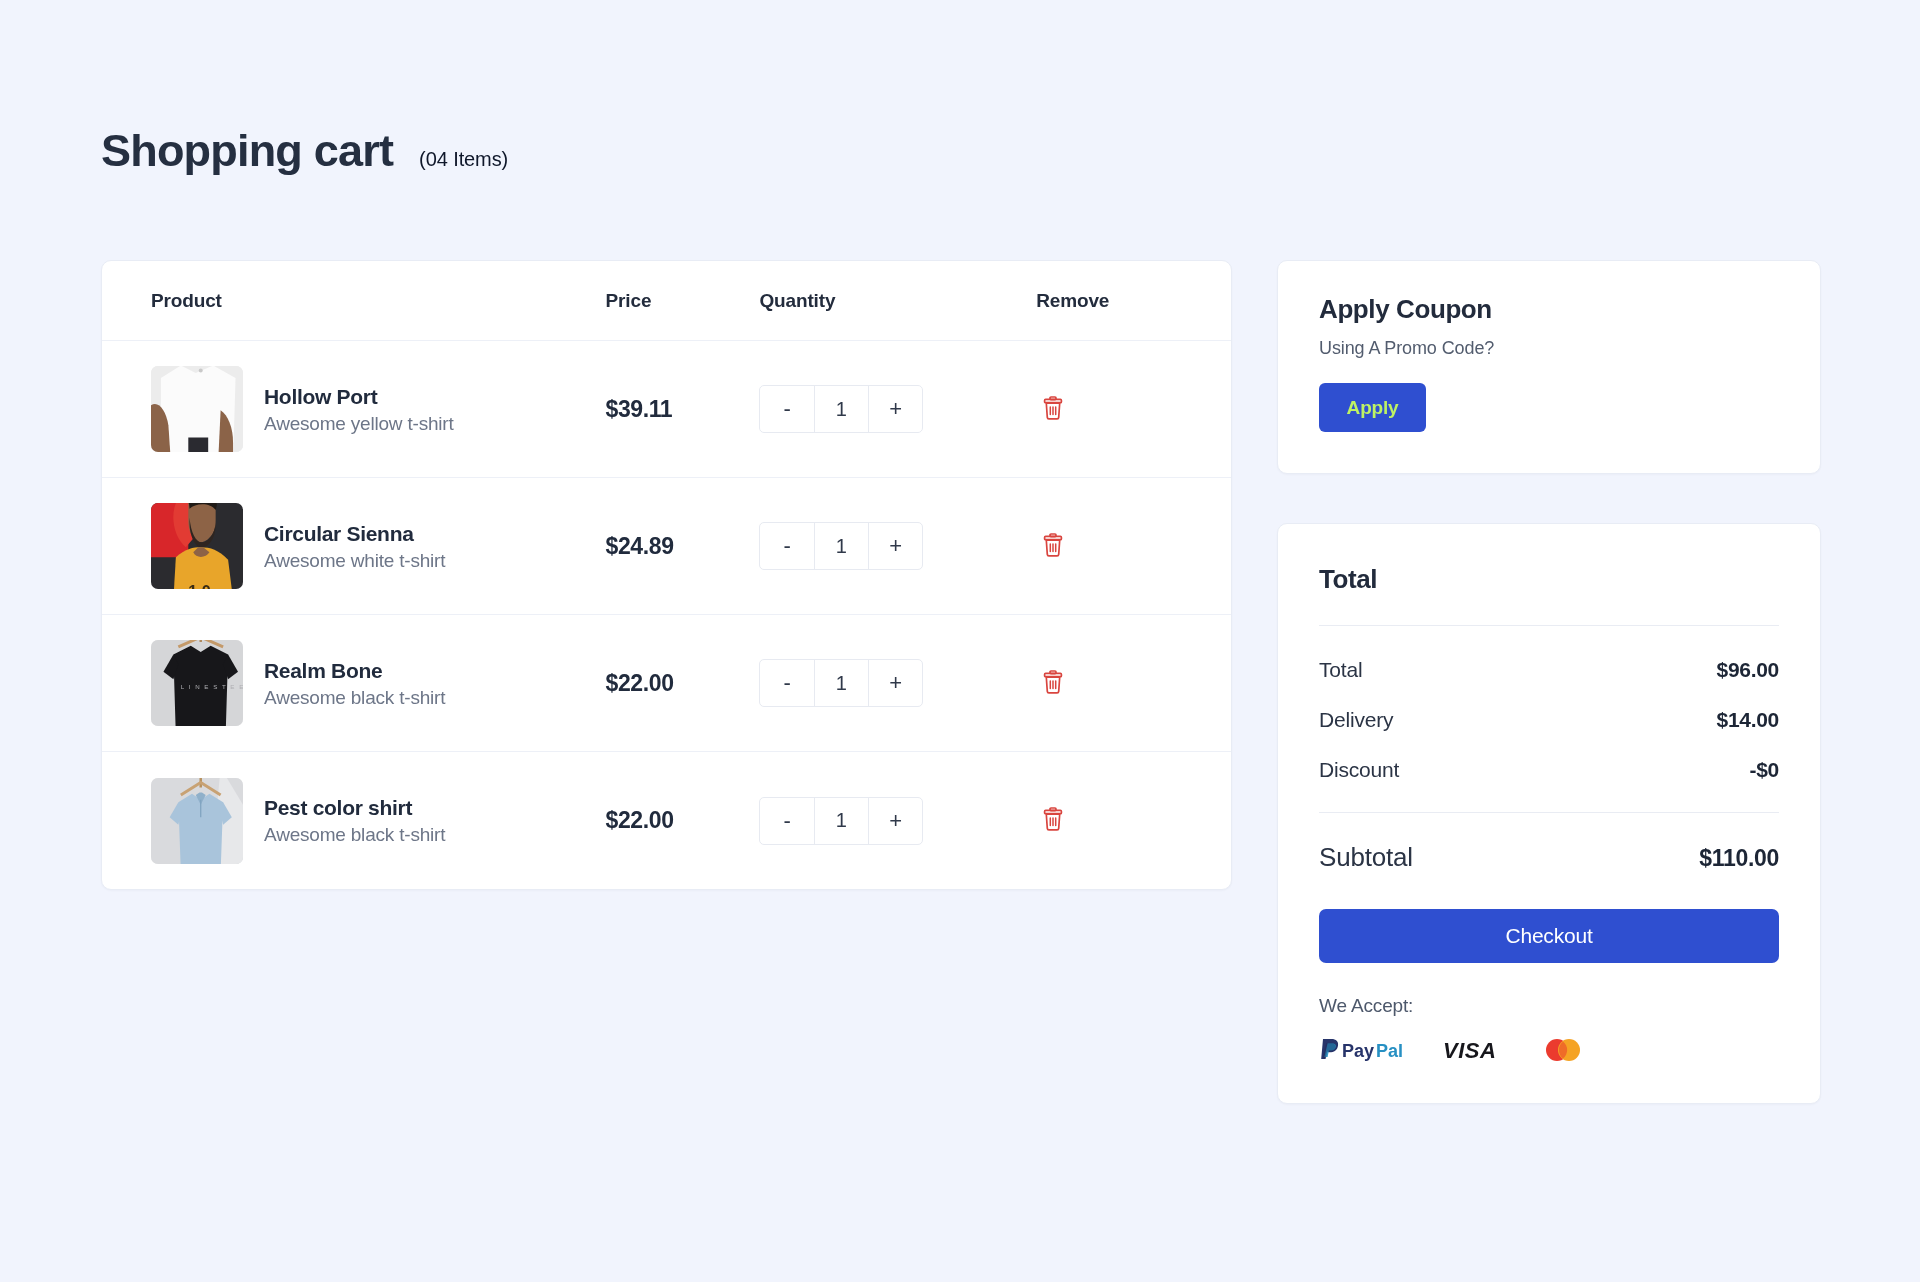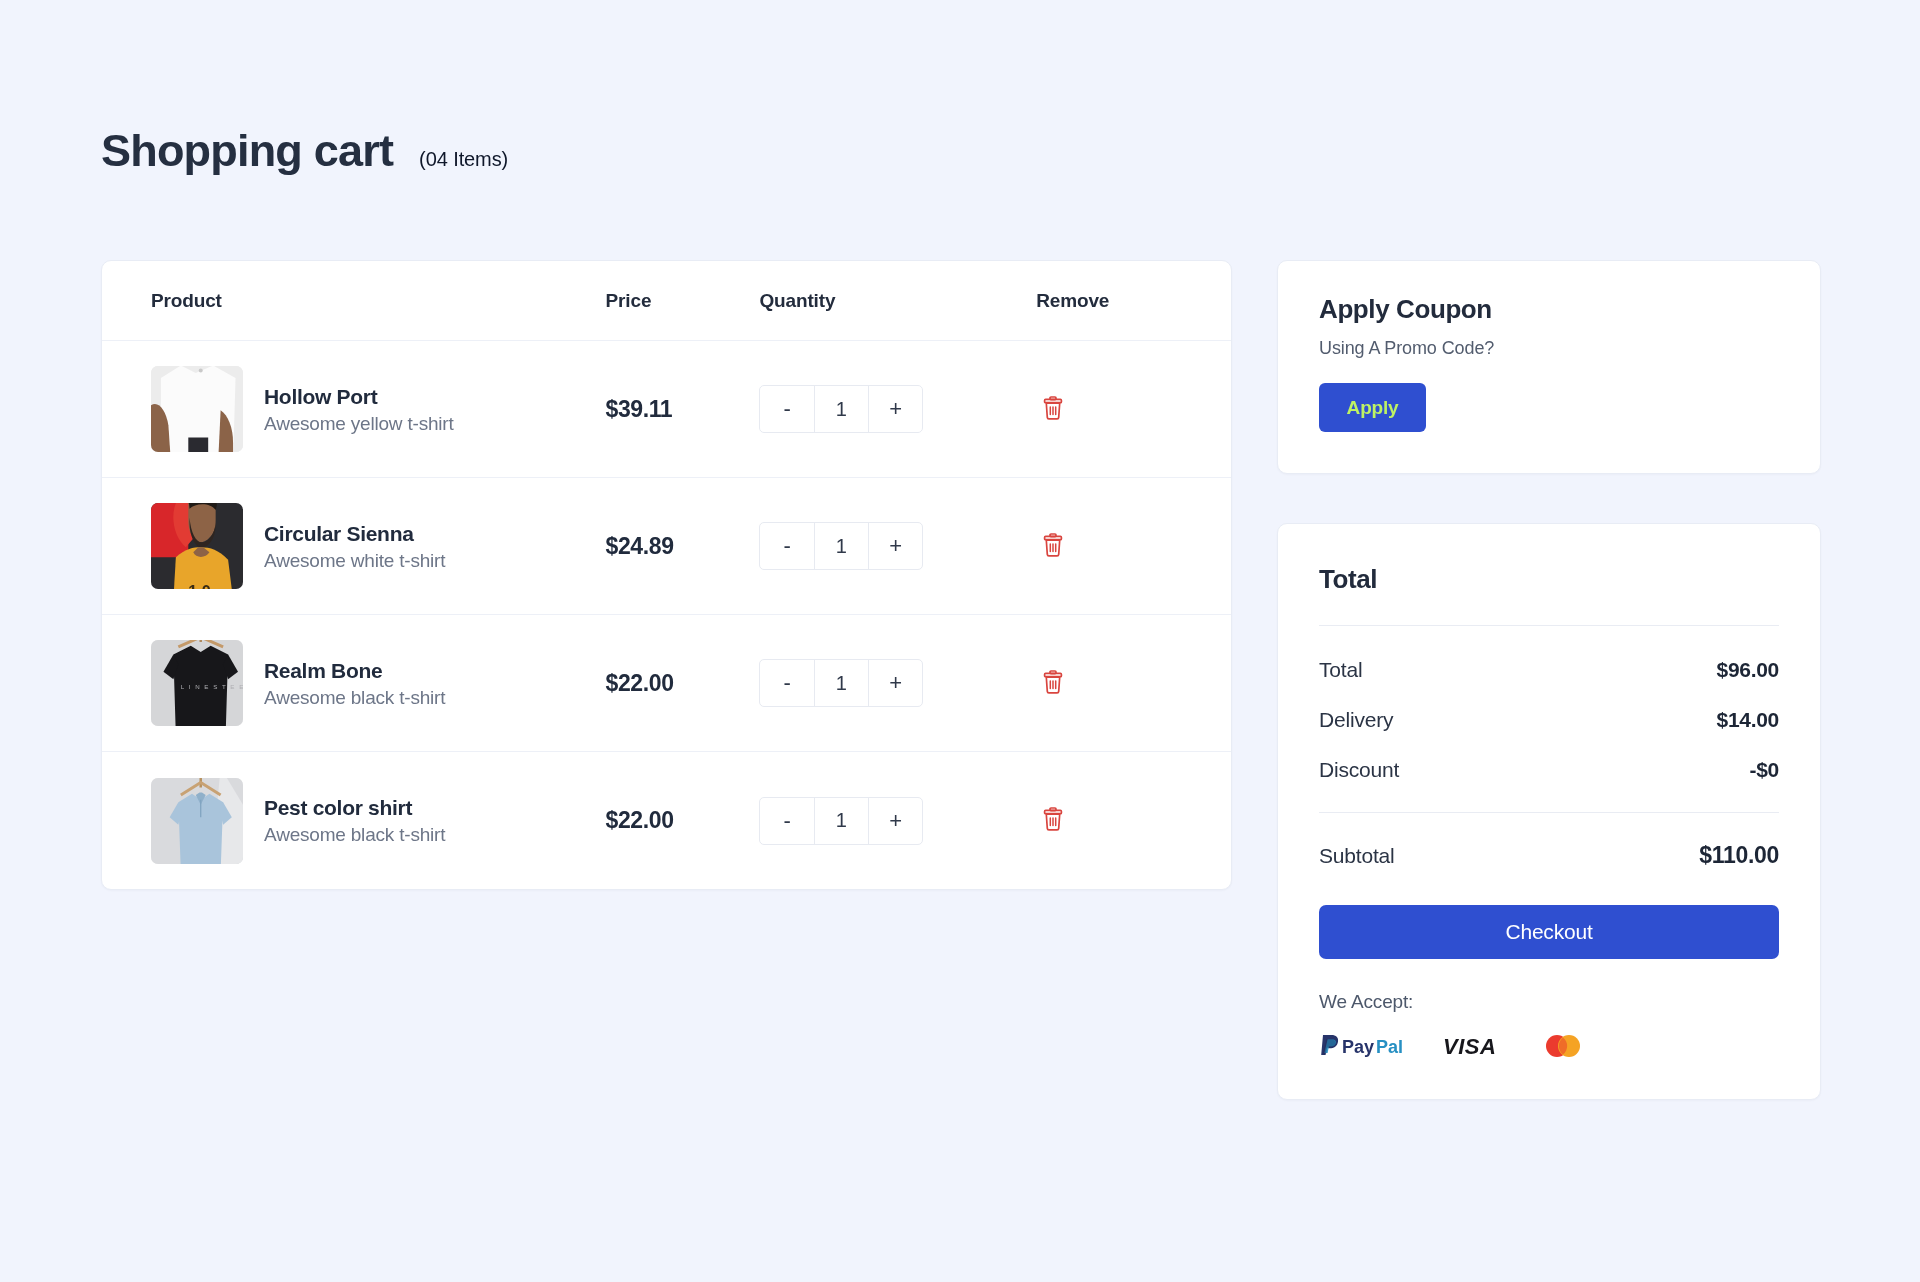--- a/index.html
+++ b/index.html
@@ -282,21 +282,21 @@
     background: #e9ecf3;
     margin: 30px 0 0 0;
   }
   .subtotal-line {
     display: flex;
     justify-content: space-between;
     align-items: baseline;
     margin-top: 29px;
   }
   .st-label {
-    font-size: 21px;
+    font-size: 26px;
     font-weight: 400;
     color: #2b3445;
     letter-spacing: -0.2px;
   }
   .st-value {
     font-size: 23px;
     font-weight: 700;
     color: #1d2636;
     letter-spacing: -0.3px;
   }

